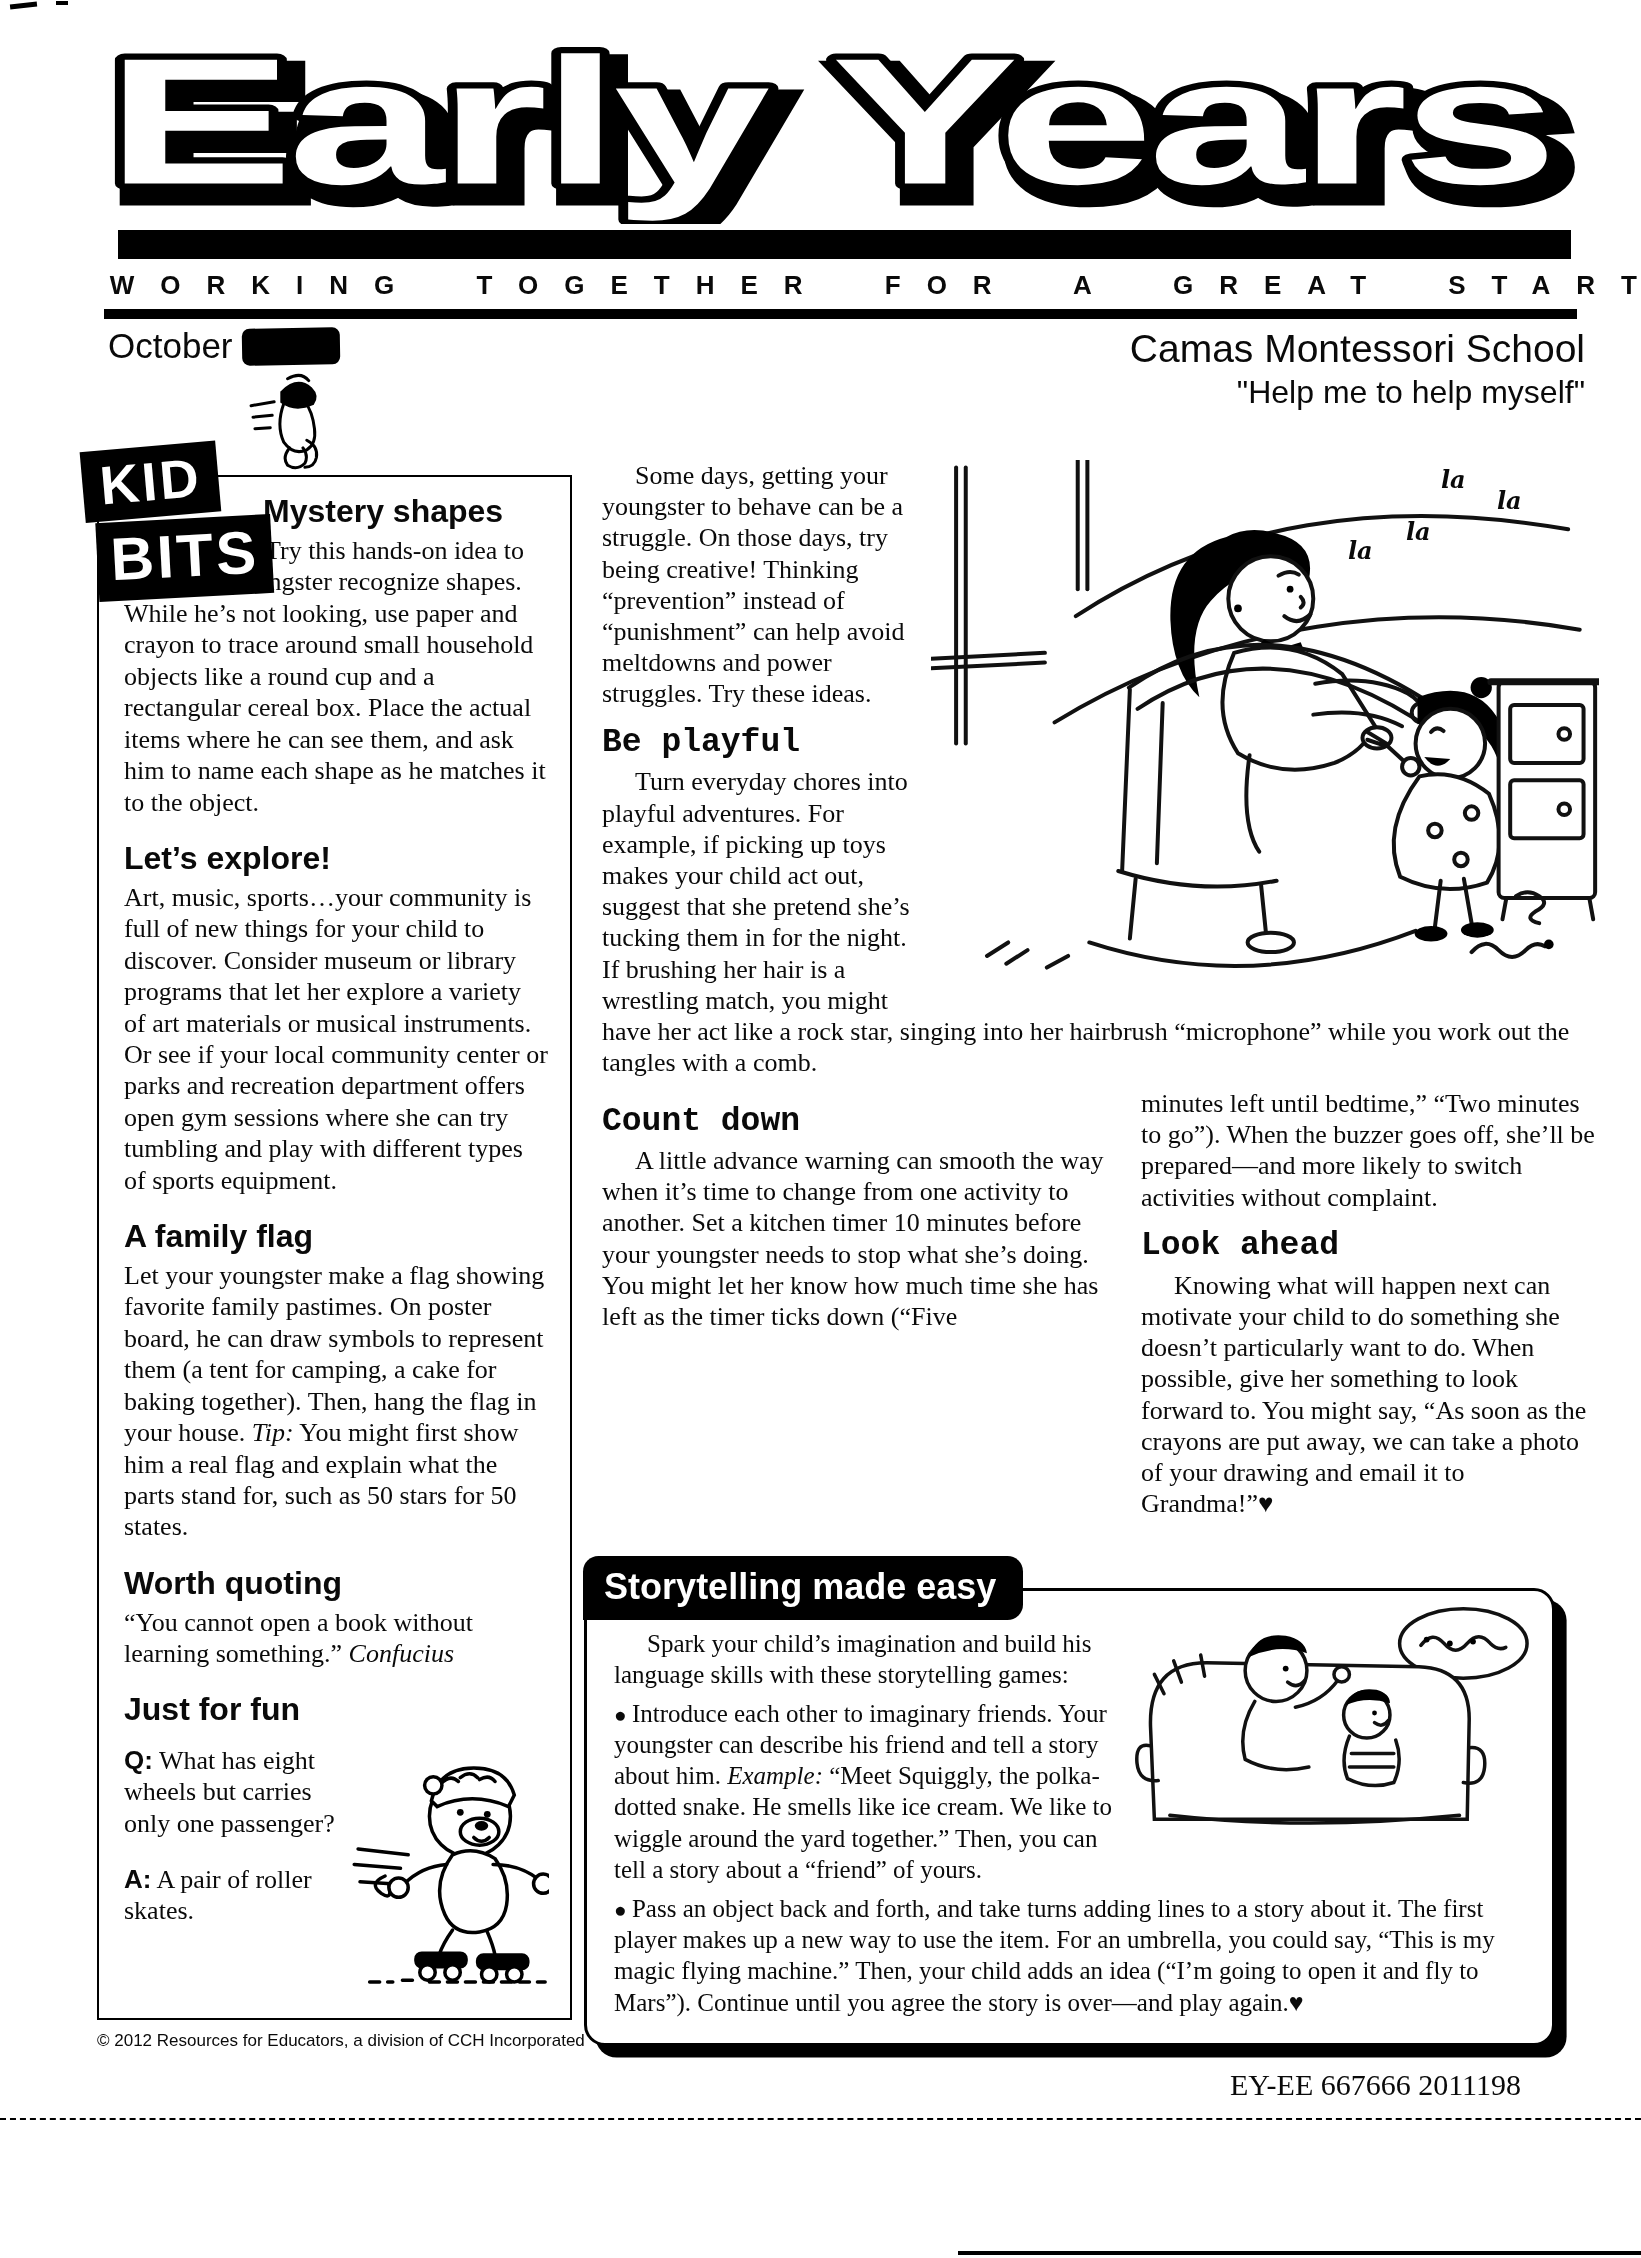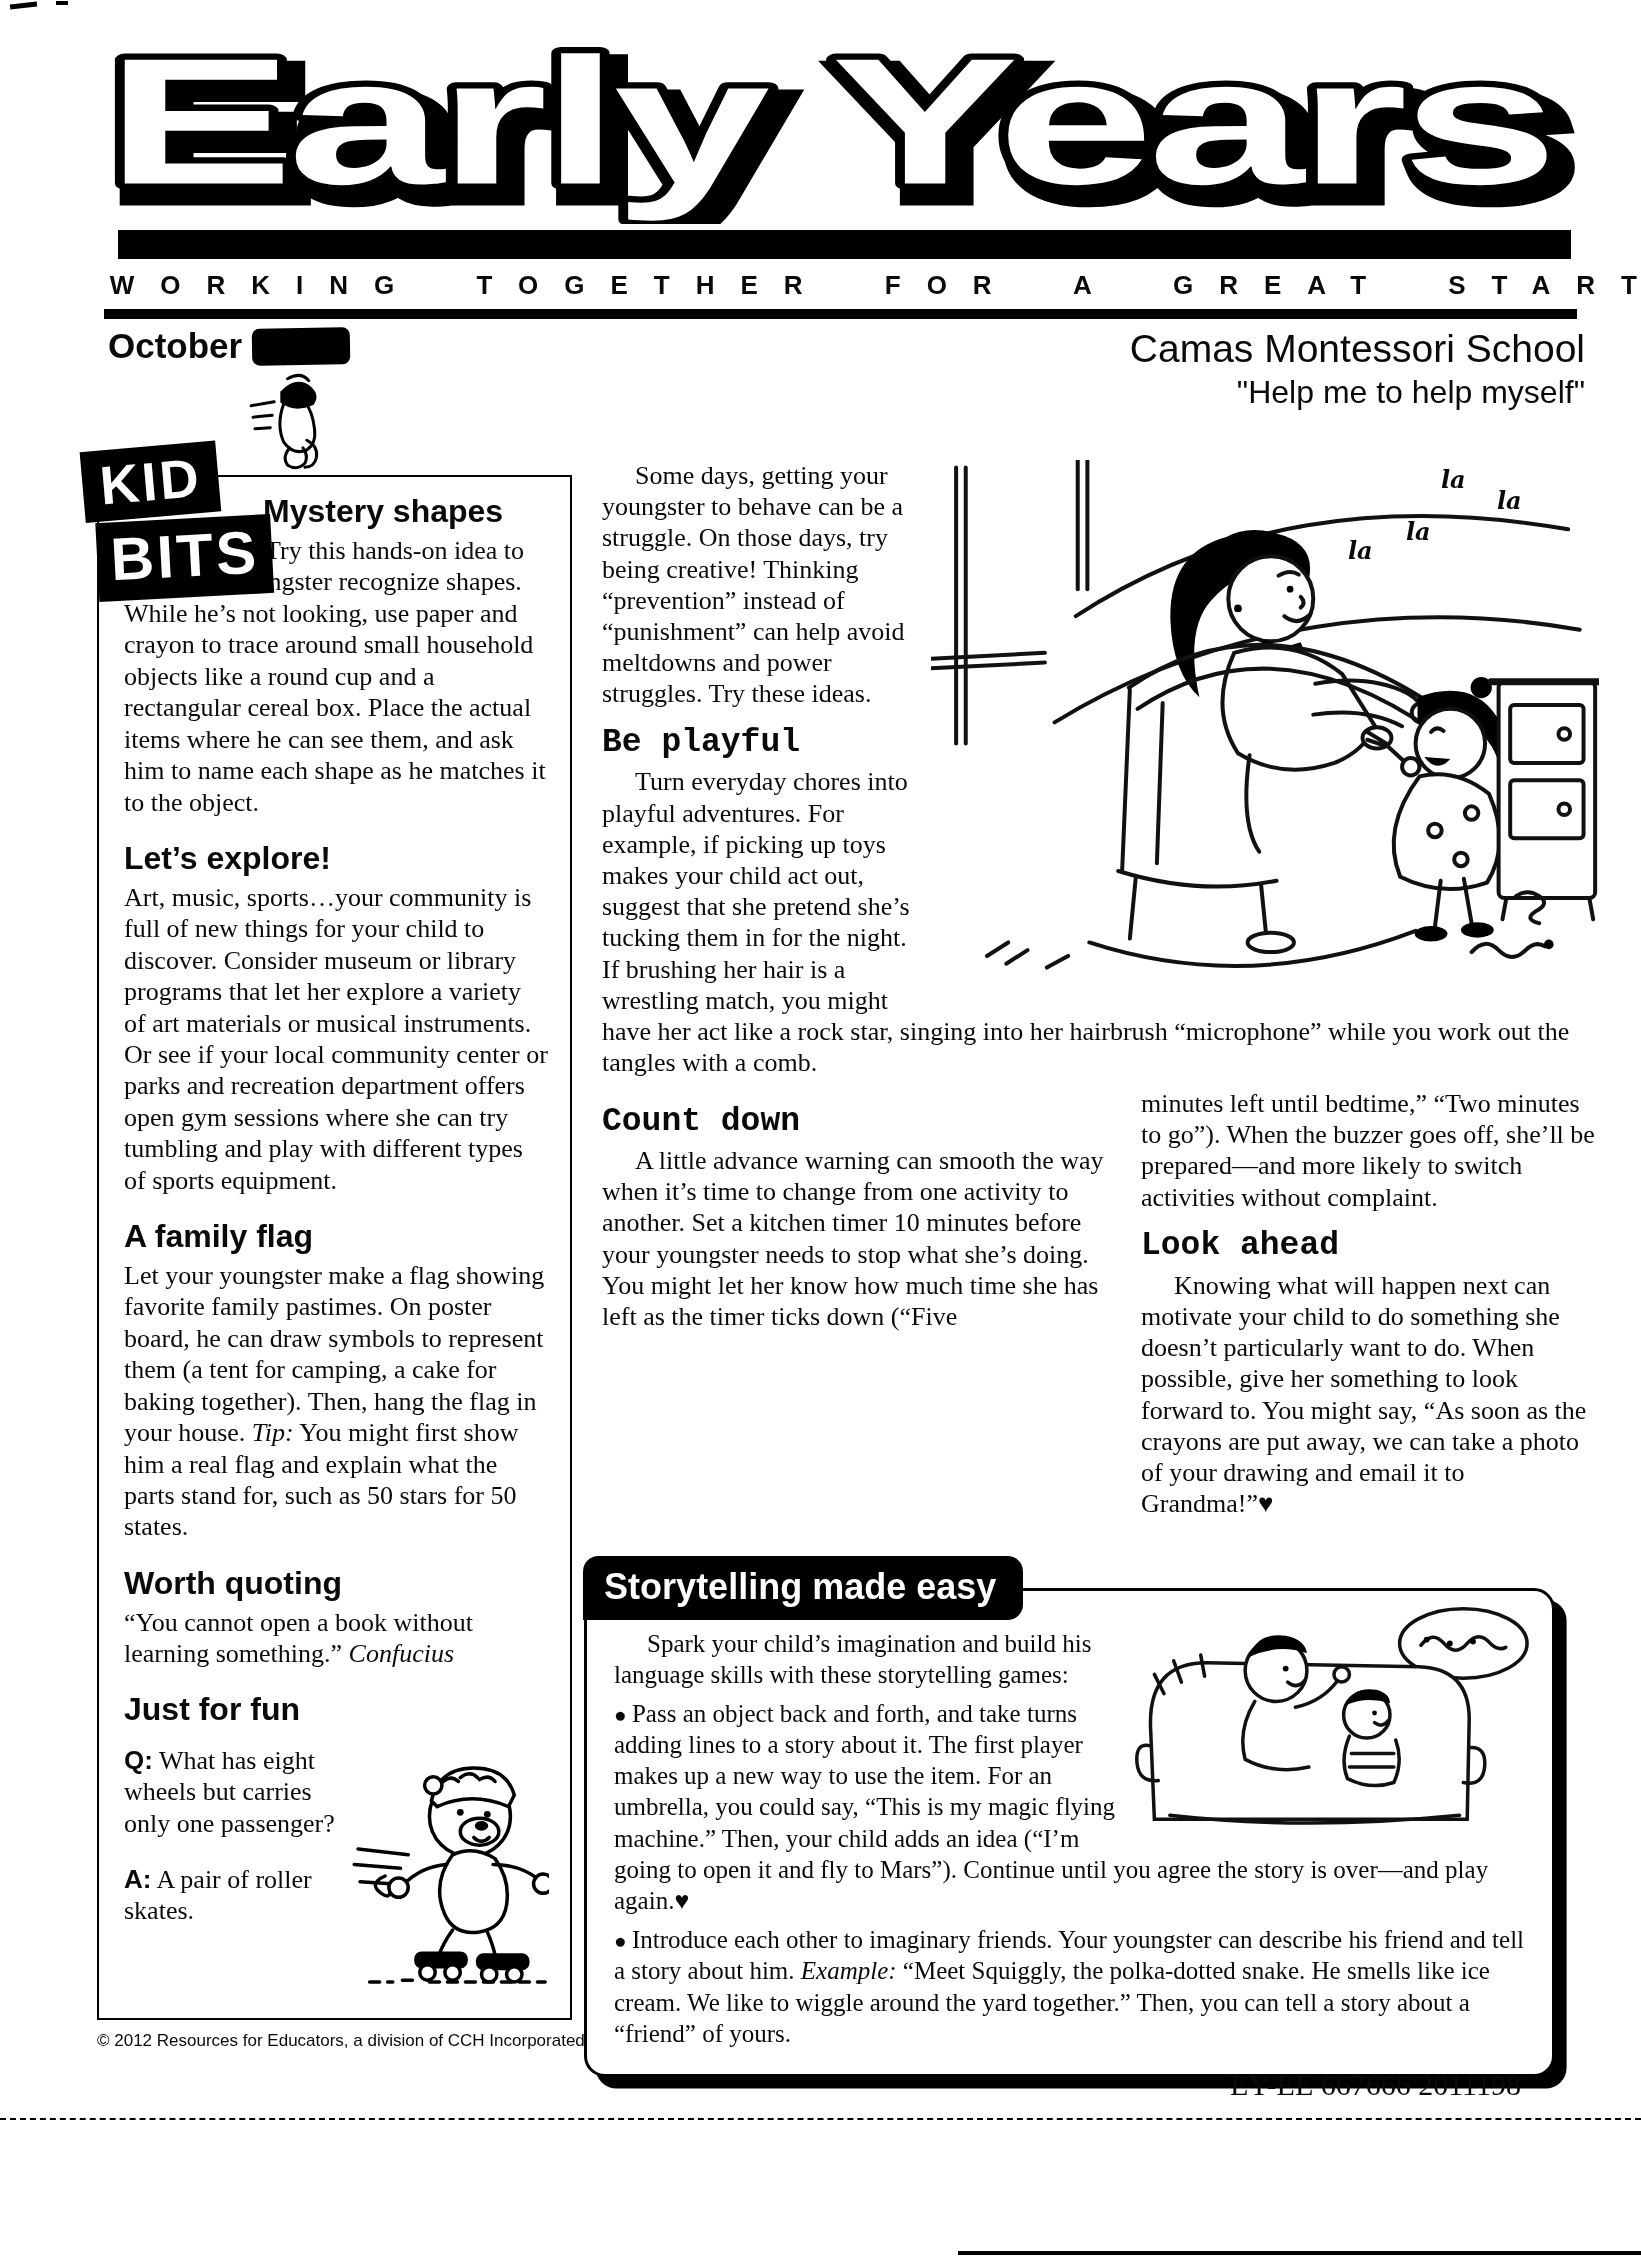--- a/index.html
+++ b/index.html
@@ -16,21 +16,21 @@
   .logo-shadow{fill:#000;stroke:#000;stroke-width:22px;}
   .logo-face{fill:#fff;stroke:#000;stroke-width:13px;paint-order:stroke;stroke-linejoin:round;}
   .bar-thick{height:29px;background:#000;margin:5.8px 11.6px 0 13.5px;}
   .tagline{font-family:"Liberation Sans",sans-serif;font-weight:bold;font-size:26px;
            letter-spacing:26px;word-spacing:23px;white-space:nowrap;margin:11.6px 0 7.7px 5.8px;}
   .bar-thin{height:9.7px;background:#000;margin-right:5.8px;}
 
   .issue-row{position:absolute;left:108px;top:326px;width:1477px;display:flex;
              justify-content:space-between;align-items:flex-start;}
   .month-wrap{display:flex;align-items:center;gap:9.7px;font-family:"Liberation Sans",sans-serif;
-              font-weight:bold;font-size:35px;}
+              font-weight:normal;font-size:35px;}
   .redaction{display:inline-block;width:98px;height:37px;background:#000;border-radius:7.7px;transform:rotate(-1deg);}
   .school{text-align:right;font-family:"Liberation Sans",sans-serif;line-height:1.18;}
   .school-name{font-size:39px;}
   .school-motto{font-size:32px;margin-top:1.9px;}
 
   .child-doodle{position:absolute;left:249px;top:373px;}
 
   
   .kidbits-box{position:absolute;left:97px;top:475px;width:475px;height:1545px;
                border:2.9px solid #000;padding:13.5px 21px 13.5px 25px;box-sizing:border-box;
@@ -305,22 +305,22 @@
 
       <circle cx="244" cy="118" r="24" fill="#fff"></circle>
       <path d="M222,108 q8,-20 32,-16 q14,4 14,14 q-24,-8 -46,2 z" fill="#000" stroke="none"></path>
       <circle cx="252" cy="116" r="2.5" fill="#000" stroke="none"></circle>
       <path d="M252,126 q8,6 14,-2"></path>
       <path d="M226,140 q-10,24 -2,44 q24,12 48,4 q10,-22 2,-44"></path>
       <path d="M228,158 h44 M226,172 h46"></path>
     </svg>
 
     <p class="story-p first">Spark your child’s imagination and build his language skills with these storytelling games:</p>
+    <p class="story-li"><span>Introduce each other to imaginary friends. Your youngster can describe his friend and tell a story about him. </span><span class="italic">Example:</span><span> “Meet Squiggly, the polka-dotted snake. He smells like ice cream. We like to wiggle around the yard together.” Then, you can tell a story about a “friend” of yours.</span></p>
     <p class="story-li">Pass an object back and forth, and take turns adding lines to a story about it. The first player makes up a new way to use the item. For an umbrella, you could say, “This is my magic flying machine.” Then, your child adds an idea (“I’m going to open it and fly to Mars”). Continue until you agree the story is over—and play again.♥</p>
-    <p class="story-li"><span>Introduce each other to imaginary friends. Your youngster can describe his friend and tell a story about him. </span><span class="italic">Example:</span><span> “Meet Squiggly, the polka-dotted snake. He smells like ice cream. We like to wiggle around the yard together.” Then, you can tell a story about a “friend” of yours.</span></p>
   </section>
 
   <div class="ref-number">EY-EE 667666 2011198</div>
   <div class="dashed-line"></div>
   <div class="bottom-line"></div>
 
 </div>
 
 
 </body></html>

